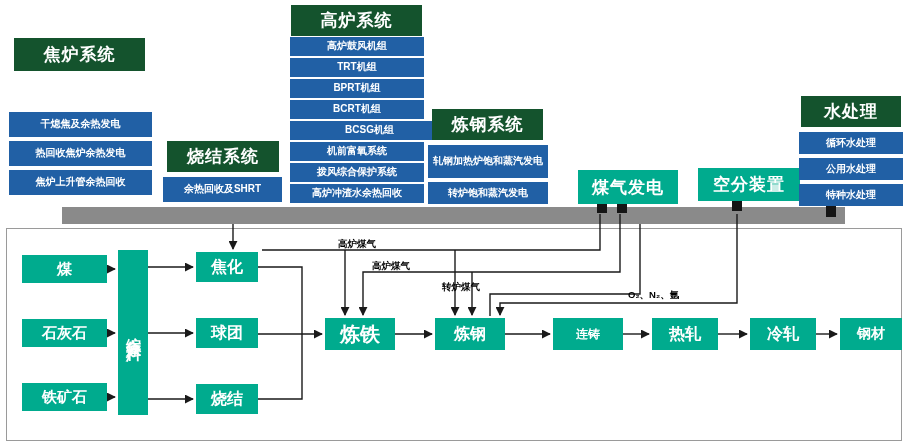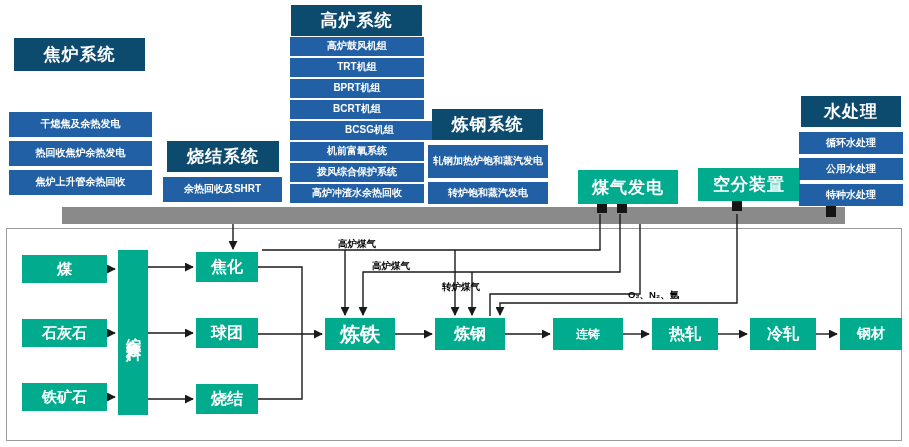--- a/index.html
+++ b/index.html
@@ -1,19 +1,19 @@
 <!DOCTYPE html>
 <html><head>
 <meta charset="utf-8">
 <style>
   html,body{margin:0;padding:0;background:#fff}
   body{font-family:"Liberation Sans",sans-serif}
   .canvas{position:relative;width:909px;height:447px;background:#fff;overflow:hidden}
   .abs{position:absolute}
-  .hdr{background:#0c4a6e;color:#fff;font-weight:bold;font-size:17px;display:flex;align-items:center;justify-content:center;letter-spacing:1px;z-index:3}
+  .hdr{background:#14532d;color:#fff;font-weight:bold;font-size:17px;display:flex;align-items:center;justify-content:center;letter-spacing:1px;z-index:3}
   .sub{background:#2160A5;color:#fff;font-weight:bold;font-size:10px;line-height:1.25;display:flex;align-items:center;justify-content:center;text-align:center;padding:1px 3px;z-index:3;box-sizing:border-box}
   .gbox{background:#00AB8E;color:#fff;font-weight:bold;display:flex;align-items:center;justify-content:center;z-index:3;text-align:center}
   .bar{background:#8A8A8A;z-index:1}
   .stub{background:#151515;z-index:2}
   .panel{border:1px solid #9a9a9a;background:#fff;z-index:0;box-sizing:border-box}
   .glabel{font-size:9.5px;font-weight:bold;color:#000;white-space:nowrap;z-index:5}
   .vtext{writing-mode:vertical-lr;text-orientation:upright;letter-spacing:3px}
   .lines{position:absolute;left:0;top:0;z-index:4;pointer-events:none}
 </style>
 </head>

